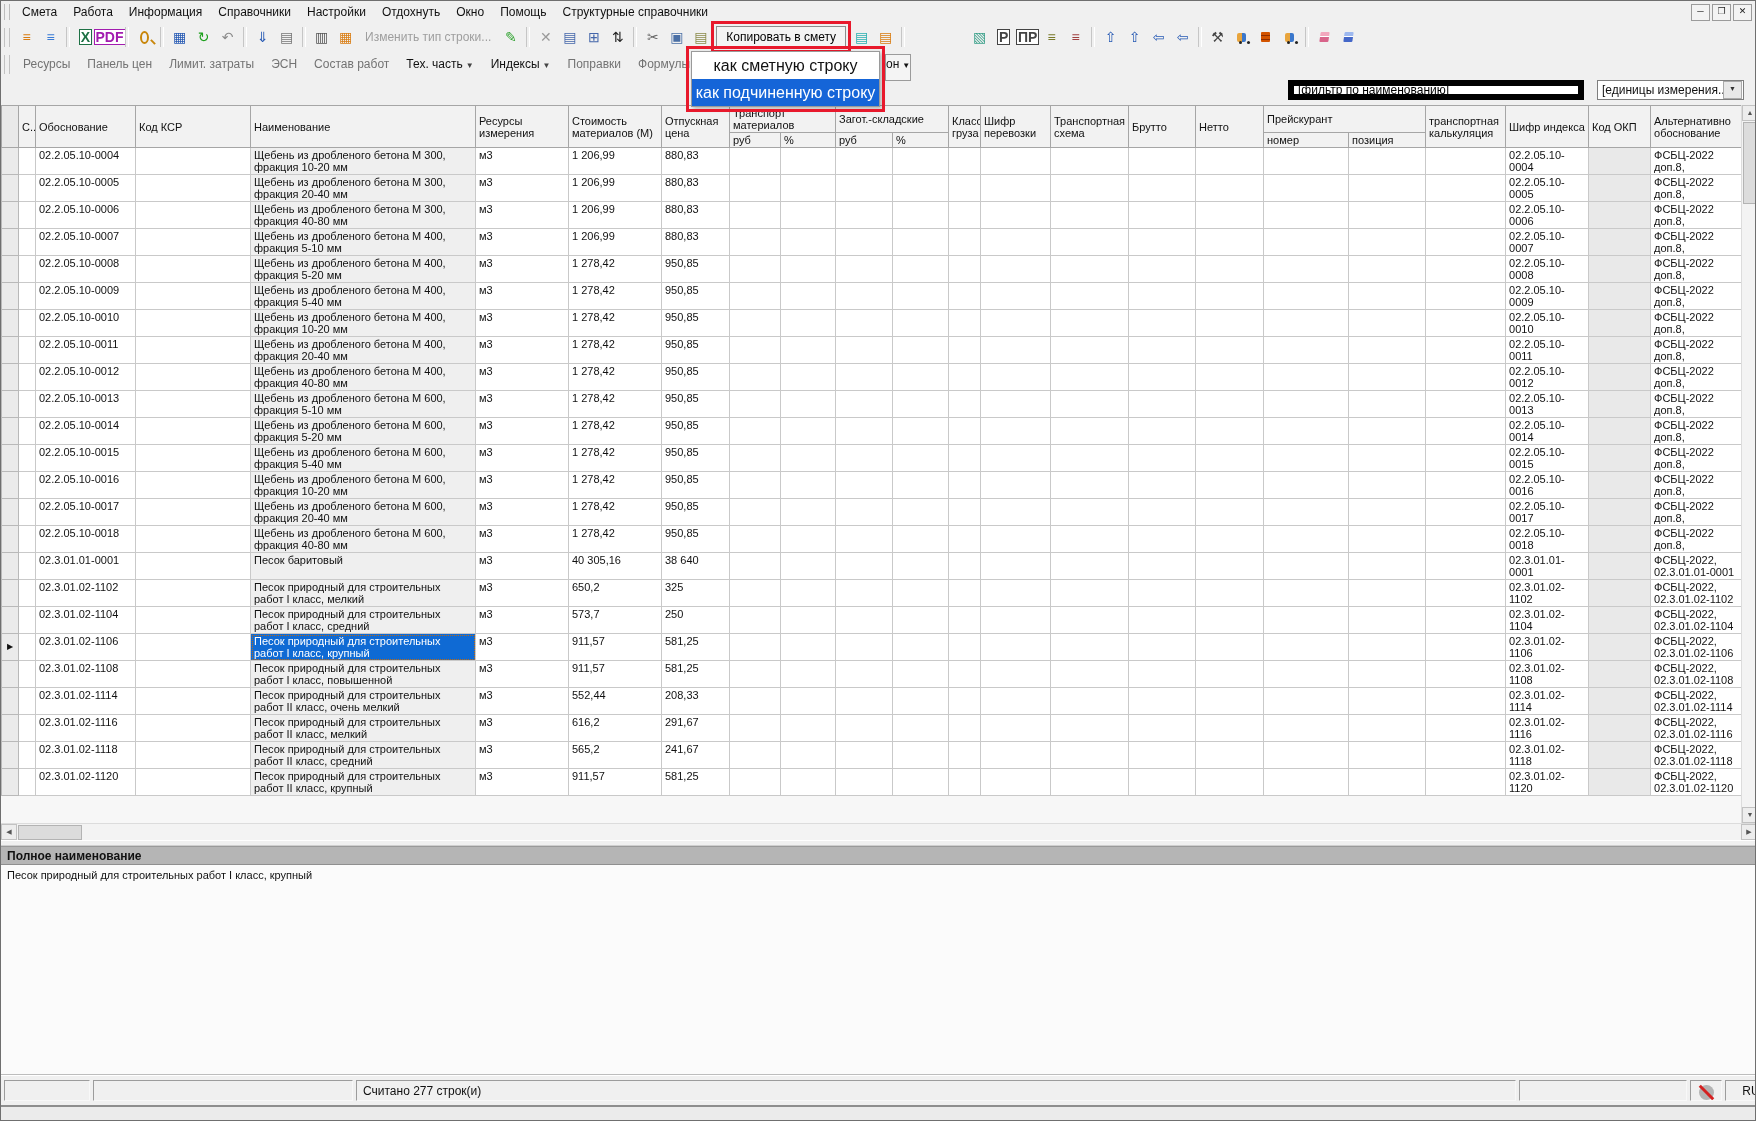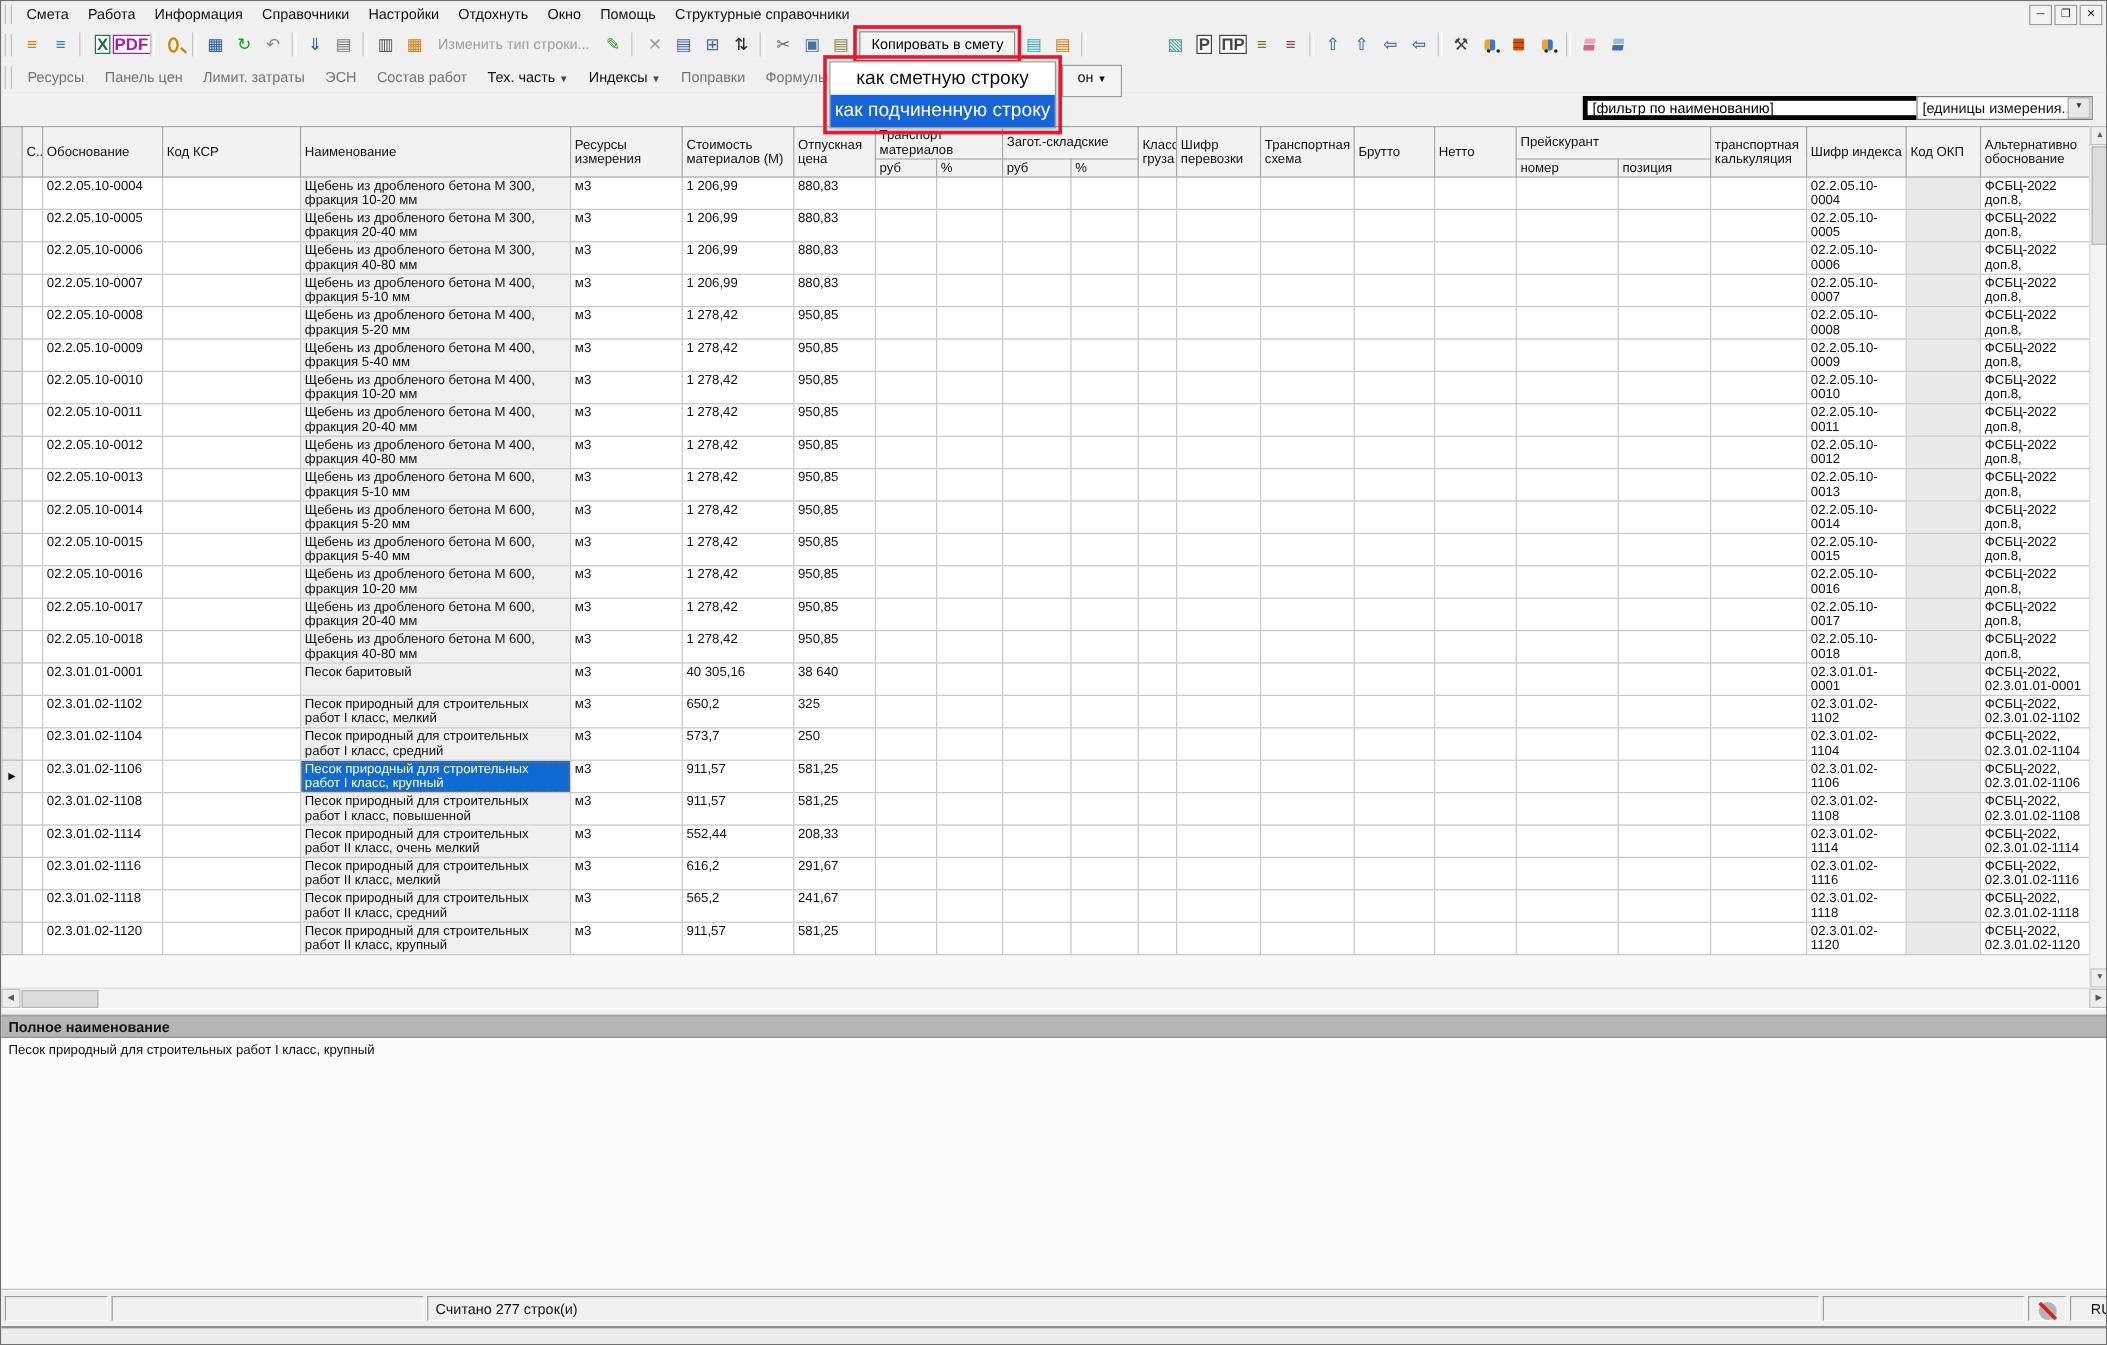--- a/index.html
+++ b/index.html
@@ -32,27 +32,27 @@
   .i-truck{width:16px;height:9px;background:linear-gradient(90deg,#e8a43c 0 5px,#3a77cc 5px);border-radius:2px;position:relative;}
   .i-truck:after{content:'';position:absolute;left:2px;top:8px;width:3px;height:3px;border-radius:50%;background:#222;box-shadow:8px 0 0 #222;}
   .i-bricks{width:15px;height:10px;background:repeating-linear-gradient(#d35400 0 3px,#8f2e00 3px 4px);border-radius:1px;}
   .i-books{width:15px;height:10px;border-radius:1px;transform:skewX(-8deg);}
   .b-pink{background:linear-gradient(#f2a7bd 0 45%,#fff 45% 55%,#d8648a 55%);}
   .b-blue{background:linear-gradient(#9db8ef 0 45%,#fff 45% 55%,#4467c8 55%);}
   
   .pbtn{padding:4px 8px;white-space:nowrap;flex:none;}
   .pbtn.dis{color:#737373;}
   .pbtn .car{font-size:8px;color:#444;margin-left:3px;}
-  .region-btn{position:absolute;left:884px;top:53px;height:21px;padding:2px 12px;background:#f4f4f4;
+  .region-btn{position:absolute;left:884px;top:53px;height:21px;padding:2px 0;background:#f4f4f4;
               border:1px solid #9b9b9b;white-space:nowrap;z-index:5;}
   .region-btn .car{font-size:8px;margin-left:3px;}
   
   .filterbar{position:absolute;left:0;top:76px;width:100%;height:28px;background:#f0f0f0;}
   .flt-name{position:absolute;left:1287px;top:3px;width:296px;height:20px;box-sizing:border-box;
-            border:4px solid #000000;background:#fff;font:12px "Liberation Sans",sans-serif;padding:1px 4px;margin-left:31px;}
+            border:6px solid #000000;background:#fff;font:12px "Liberation Sans",sans-serif;padding:1px 4px;}
   .flt-units{position:absolute;left:1596px;top:3px;width:147px;height:20px;box-sizing:border-box;
              border:1px solid #7e7e7e;background:#fff;display:flex;align-items:center;}
   .flt-units .txt{flex:1;padding:0 4px;white-space:nowrap;overflow:hidden;}
   .flt-units .drop{width:17px;height:16px;margin-right:1px;background:#e8e8e8;border:1px solid #aaa;
                    font-size:7px;line-height:14px;text-align:center;color:#333;}
   
   .gridwrap{position:absolute;left:0;top:104px;width:1740px;height:718px;background:#f7f7f7;overflow:hidden;}
   table.grid{border-collapse:collapse;table-layout:fixed;width:1740px;font-size:11px;}
   .grid th{background:#f2f2f2;border:1px solid #a6a6a6;font-weight:normal;text-align:left;
            padding:1px 3px;vertical-align:middle;font-size:11px;line-height:12px;overflow:hidden;}

